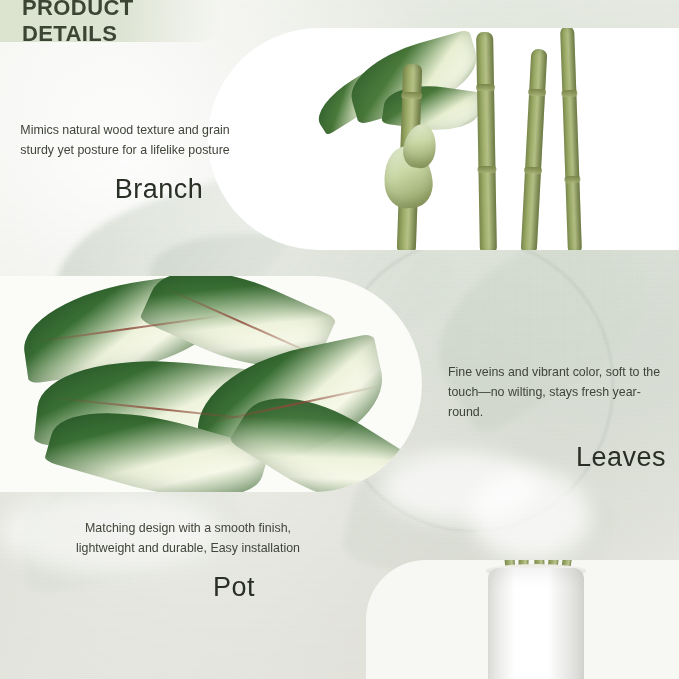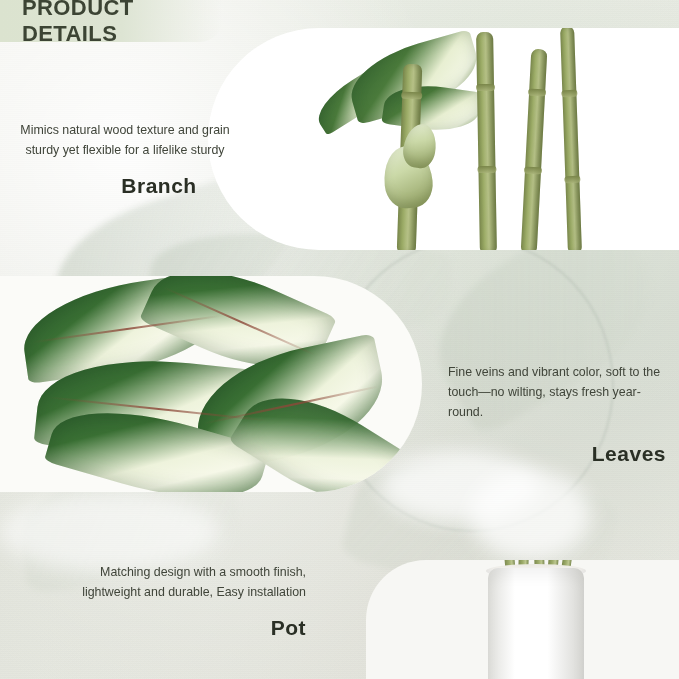--- a/index.html
+++ b/index.html
@@ -221,33 +221,33 @@
     position: absolute;
     color: #2f3329;
   }
   .text-block p {
     margin: 0;
     font-size: 12.4px;
     line-height: 20px;
     color: #40453a;
   }
   .text-block .heading {
-    font-size: 21px;
-    font-weight: bold;
+    font-size: 27px;
+    font-weight: normal;
     color: #2a2f25;
     letter-spacing: .5px;
   }
 
   .tb-branch { left: 10px;  top: 120px; width: 230px; text-align: center; }
   .tb-branch .heading { margin-top: 14px; margin-left: 68px; }
 
   .tb-leaves { left: 448px; top: 362px; width: 226px; text-align: left; }
   .tb-leaves .heading { margin-top: 20px; text-align: right; margin-right: 8px; }
 
-  .tb-pot { left: 70px; top: 562px; width: 236px; text-align: right; }
+  .tb-pot { left: 70px; top: 518px; width: 236px; text-align: center; }
   .tb-pot .heading { margin-top: 14px; margin-left: 92px; }
 
 </style>
 </head>
 <body>
 
 <div class="page">
 
   <div class="bg-base"></div>
   <div class="bg-leaf l1"></div>
@@ -310,21 +310,21 @@
     <div class="pot-stem ps3"></div>
     <div class="pot-stem ps4"></div>
     <div class="pot-stem ps5"></div>
     <div class="soil"></div>
     <div class="pot-rim"></div>
     <div class="pot-body"></div>
   </div>
 
   <div class="text-block tb-branch">
     <p>Mimics natural wood texture and grain</p>
-    <p>sturdy yet flexible for a lifelike sturdy</p>
+    <p>sturdy yet posture for a lifelike posture</p>
     <div class="heading">Branch</div>
   </div>
 
   <div class="text-block tb-leaves">
     <p>Fine veins and vibrant color, soft to the</p>
     <p>touch—no wilting, stays fresh year-round.</p>
     <div class="heading">Leaves</div>
   </div>
 
   <div class="text-block tb-pot">

